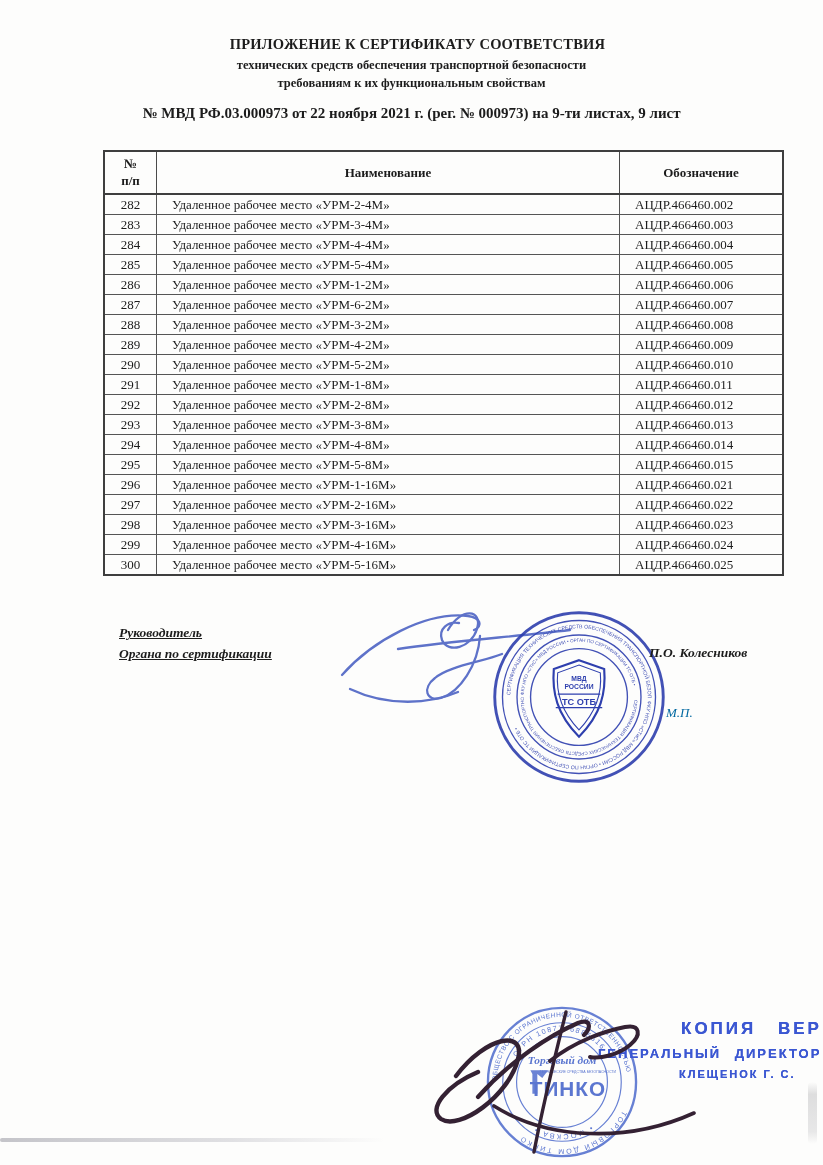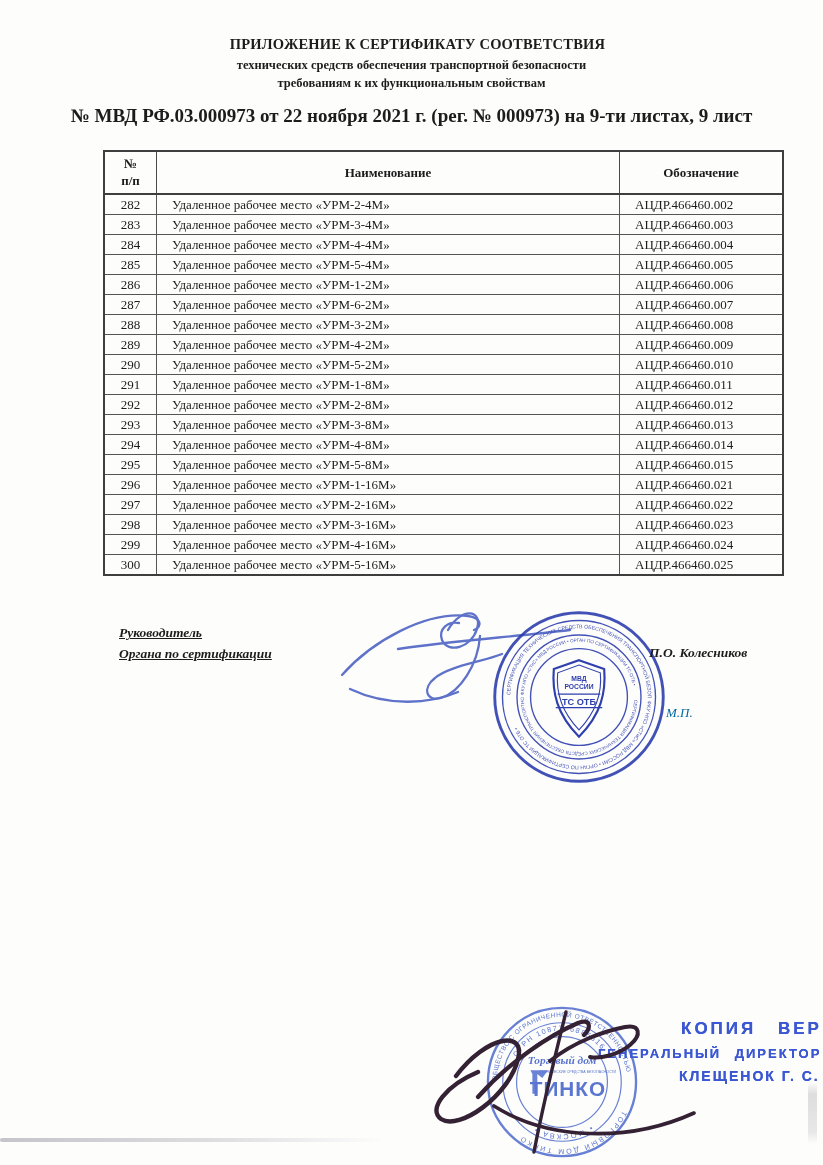--- a/index.html
+++ b/index.html
@@ -4,21 +4,21 @@
 <style>
   html,body{margin:0;padding:0;background:#e9e9e9;}
   .page{position:relative;width:823px;height:1165px;margin:0 auto;background:#fdfdfc;
         font-family:"Liberation Serif",serif;color:#1c1c1c;overflow:hidden;
         box-shadow:0 0 4px rgba(0,0,0,.2);}
   
   .hdr{position:absolute;left:0;right:0;text-align:center;font-weight:bold;}
   .t1{top:36px;font-size:14.5px;letter-spacing:.2px;margin-left:12px;}
   .t2{top:58px;font-size:12.5px;}
   .t3{top:76px;font-size:12.5px;}
-  .t4{top:105px;font-size:19px;}
+  .t4{top:105px;font-size:15px;}
   
   table.items{position:absolute;left:103px;top:150px;width:657px;border-collapse:collapse;
         font-size:13px;table-layout:fixed;}
   table.items{border:2px solid #3e3e3e;}
   table.items th{border:1px solid #4a4a4a;border-bottom:2px solid #3e3e3e;font-weight:bold;
         padding:2px 3px;height:37px;vertical-align:middle;}
   table.items td{border:1px solid #555;height:19px;padding:0 15px;line-height:19px;
         white-space:nowrap;overflow:hidden;}
   th.h-num{width:45px;white-space:pre-line;line-height:1.3;}
   th.h-name{width:456px;}
@@ -29,21 +29,21 @@
   .abs{position:absolute;}
   .role{font-weight:bold;font-style:italic;font-size:13.5px;line-height:21px;}
   .signer{font-weight:bold;font-style:italic;font-size:13.5px;}
   .mp{font-style:italic;font-size:13px;color:#0369a1;}
   
   svg{display:block;}
   .copyline{font-family:"Liberation Sans",sans-serif;font-weight:bold;color:#3b57d2;
         text-shadow:0 0 .5px #3b57d2;white-space:nowrap;}
   .cl1{font-size:17px;letter-spacing:3px;word-spacing:14px;}
   .cl2{font-size:13px;letter-spacing:2px;word-spacing:8px;}
-  .cl3{font-size:14px;letter-spacing:2px;}
+  .cl3{font-size:11px;letter-spacing:2px;}
   
   .art-bottom{position:absolute;left:0;top:1138px;width:385px;height:4px;border-radius:2px;
         background:linear-gradient(90deg,rgba(150,150,160,.55),rgba(170,170,180,.35) 60%,rgba(200,200,205,0));}
   .art-right{position:absolute;left:808px;top:1082px;width:9px;height:62px;
         background:linear-gradient(180deg,rgba(200,200,200,.0),rgba(190,190,192,.5) 20%,rgba(205,205,207,.45) 80%,rgba(210,210,210,0));border-radius:4px;}
 </style>
 </head>
 <body>
 
 <div class="page">

